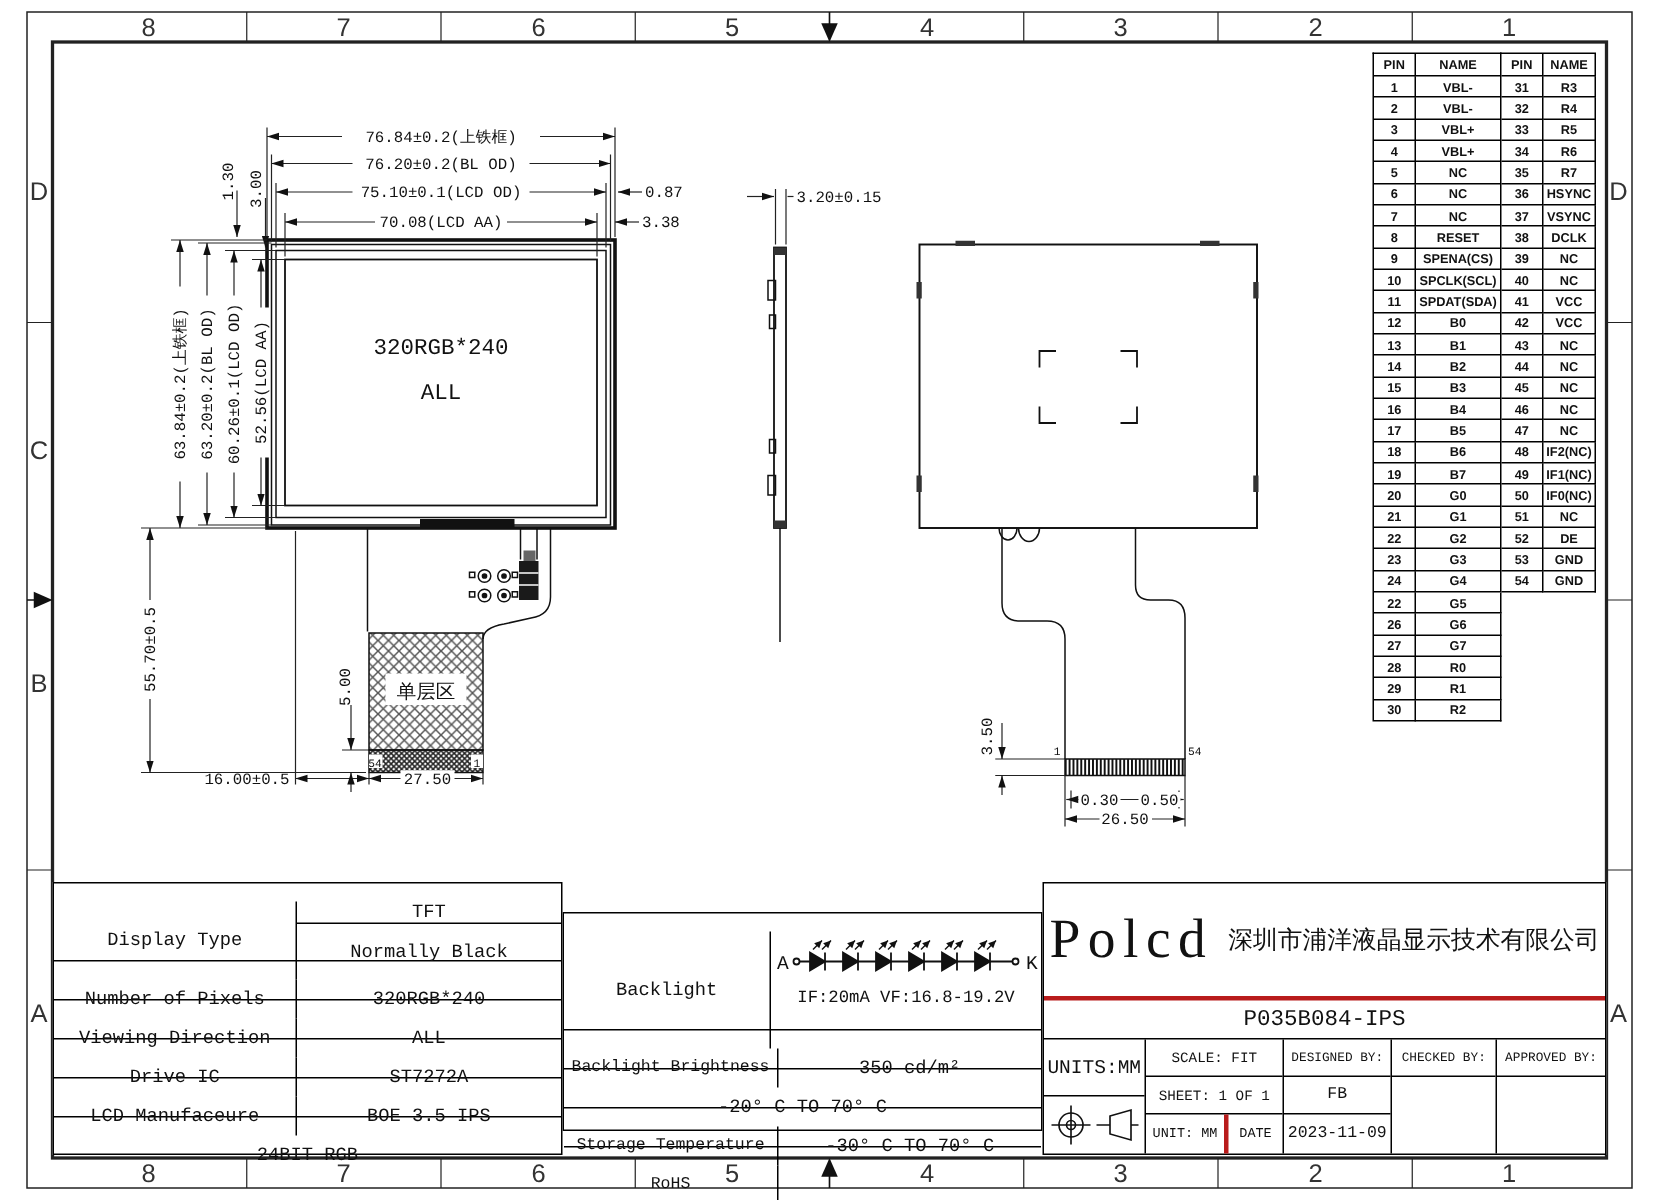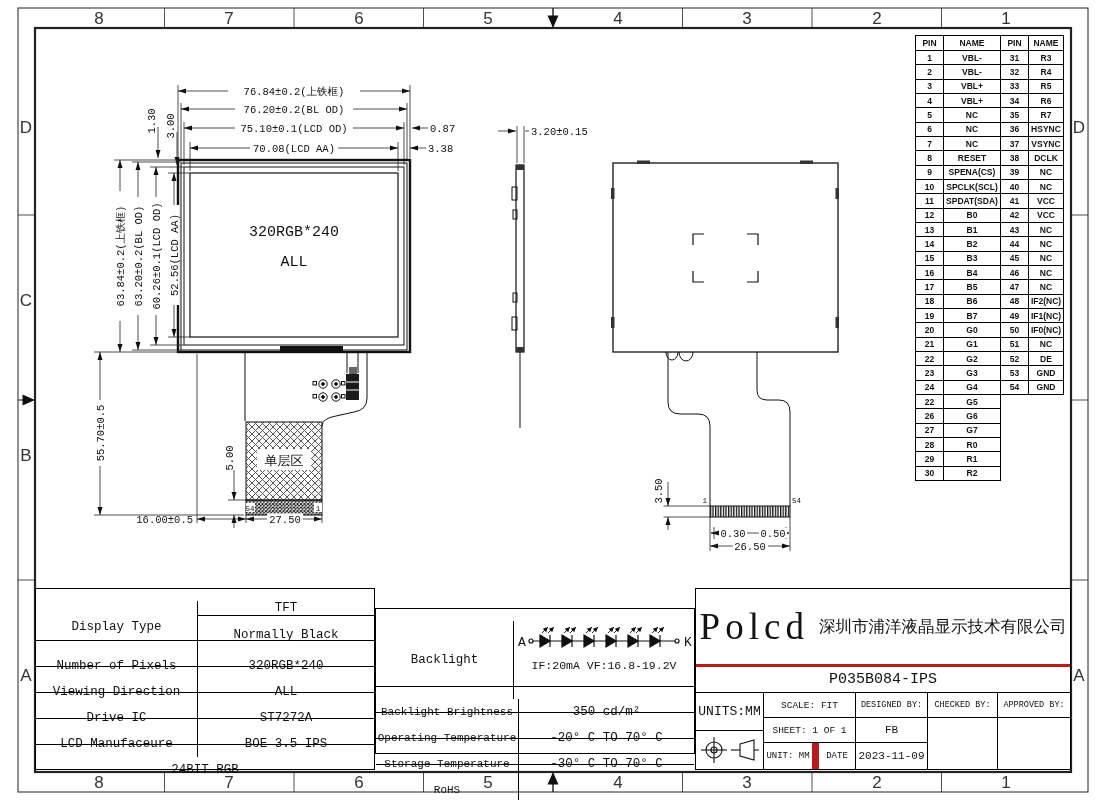--- a/index.html
+++ b/index.html
@@ -550,21 +550,20 @@
     </div>
   </div>
   <div>
 
       <div class="srow h26">
         <div class="scell labM h26">Backlight Brightness</div>
         <div class="scell valfill h26">350 cd/m²</div>
       </div>
 
       <div class="srow h26">
-        <div class="scell labM h26">Operating Temperature</div>
         <div class="scell valfill h26">-20° C TO 70° C</div>
       </div>
 
       <div class="srow h26">
         <div class="scell labM h26">Storage Temperature</div>
         <div class="scell valfill h26">-30° C TO 70° C</div>
       </div>
 
       <div class="srow h26">
         <div class="scell labM h26">RoHS</div>
@@ -592,21 +591,21 @@
             <line x1="33" y1="17" x2="61" y2="17"></line>
             <polygon points="42,11 56,7 56,27 42,23" fill="#fff"></polygon>
           </g>
         </svg>
       </div>
     </div>
     <div class="tcol" style="width:92px;">
       <div class="tcell bb" style="height:25px;font-size:9.5px;">SCALE: FIT</div>
       <div class="tcell bb" style="height:25px;font-size:9.5px;">SHEET: 1 OF 1</div>
       <div style="height:26px;display:flex;">
-        <div class="tcell" style="width:55px;border-right:7px solid #b91c1c;font-size:9px;">UNIT: MM</div>
+        <div class="tcell" style="width:55px;border-right:3px solid #b91c1c;font-size:9px;">UNIT: MM</div>
         <div class="tcell" style="flex:1;font-size:9px;">DATE</div>
       </div>
     </div>
     <div class="tcol" style="width:72px;">
       <div class="tcell bb" style="height:25px;">DESIGNED BY:</div>
       <div class="tcell bb" style="height:25px;font-size:11px;">FB</div>
       <div class="tcell" style="height:26px;font-size:11px;">2023-11-09</div>
     </div>
     <div class="tcol" style="width:70px;">
       <div class="tcell bb" style="height:25px;">CHECKED BY:</div>

